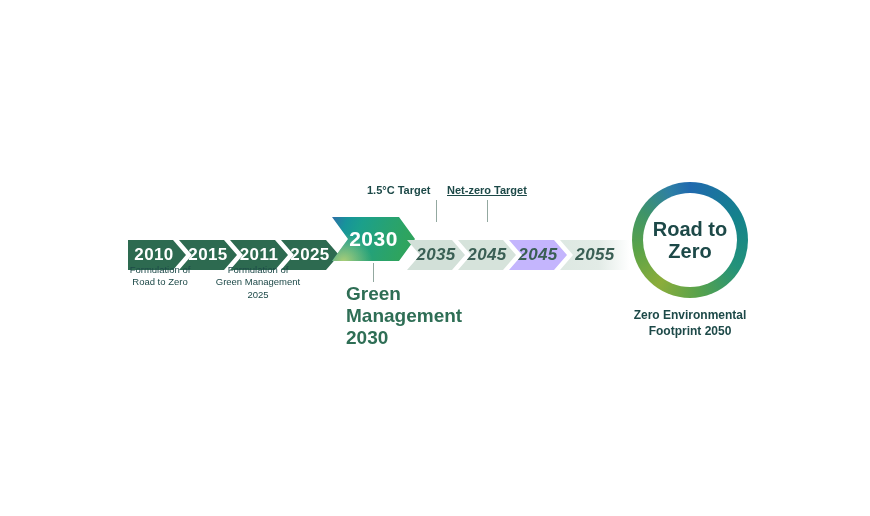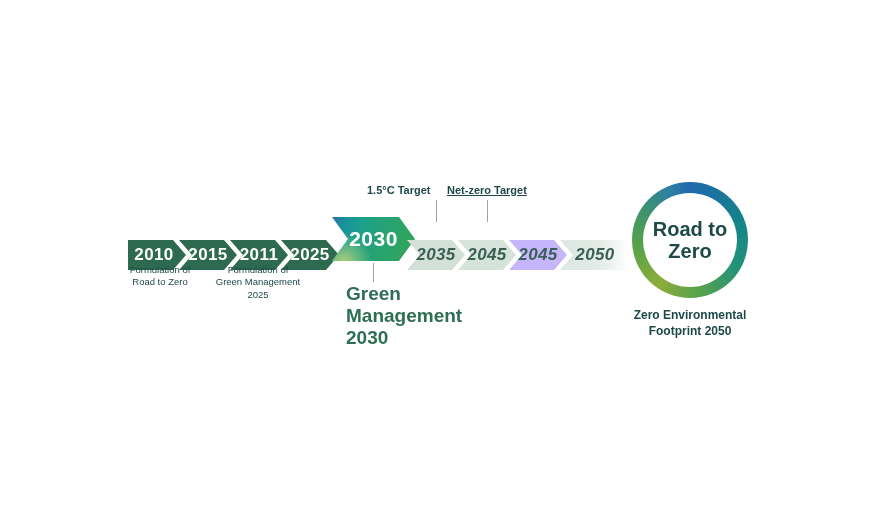--- a/index.html
+++ b/index.html
@@ -98,21 +98,21 @@
 <div class="canvas">
 
   <div class="chev dark first m0">2010</div>
   <div class="chev dark m1">2015</div>
   <div class="chev dark m2">2011</div>
   <div class="chev dark m3">2025</div>
   <div class="chev m4">2030</div>
   <div class="chev light m5">2035</div>
   <div class="chev light m6">2045</div>
   <div class="chev light m7">2045</div>
-  <div class="chev light m8">2050</div>
+  <div class="chev light m8">2055</div>
 
   <div class="note target-label tl-15">1.5°C Target</div>
   <div class="vline vl-15"></div>
 
   <div class="note target-label tl-nz">Net-zero Target</div>
   <div class="vline vl-nz"></div>
 
   <div class="note foot-note fn-1">Formulation of
 Road to Zero</div>
   <div class="note foot-note fn-2">Formulation of

